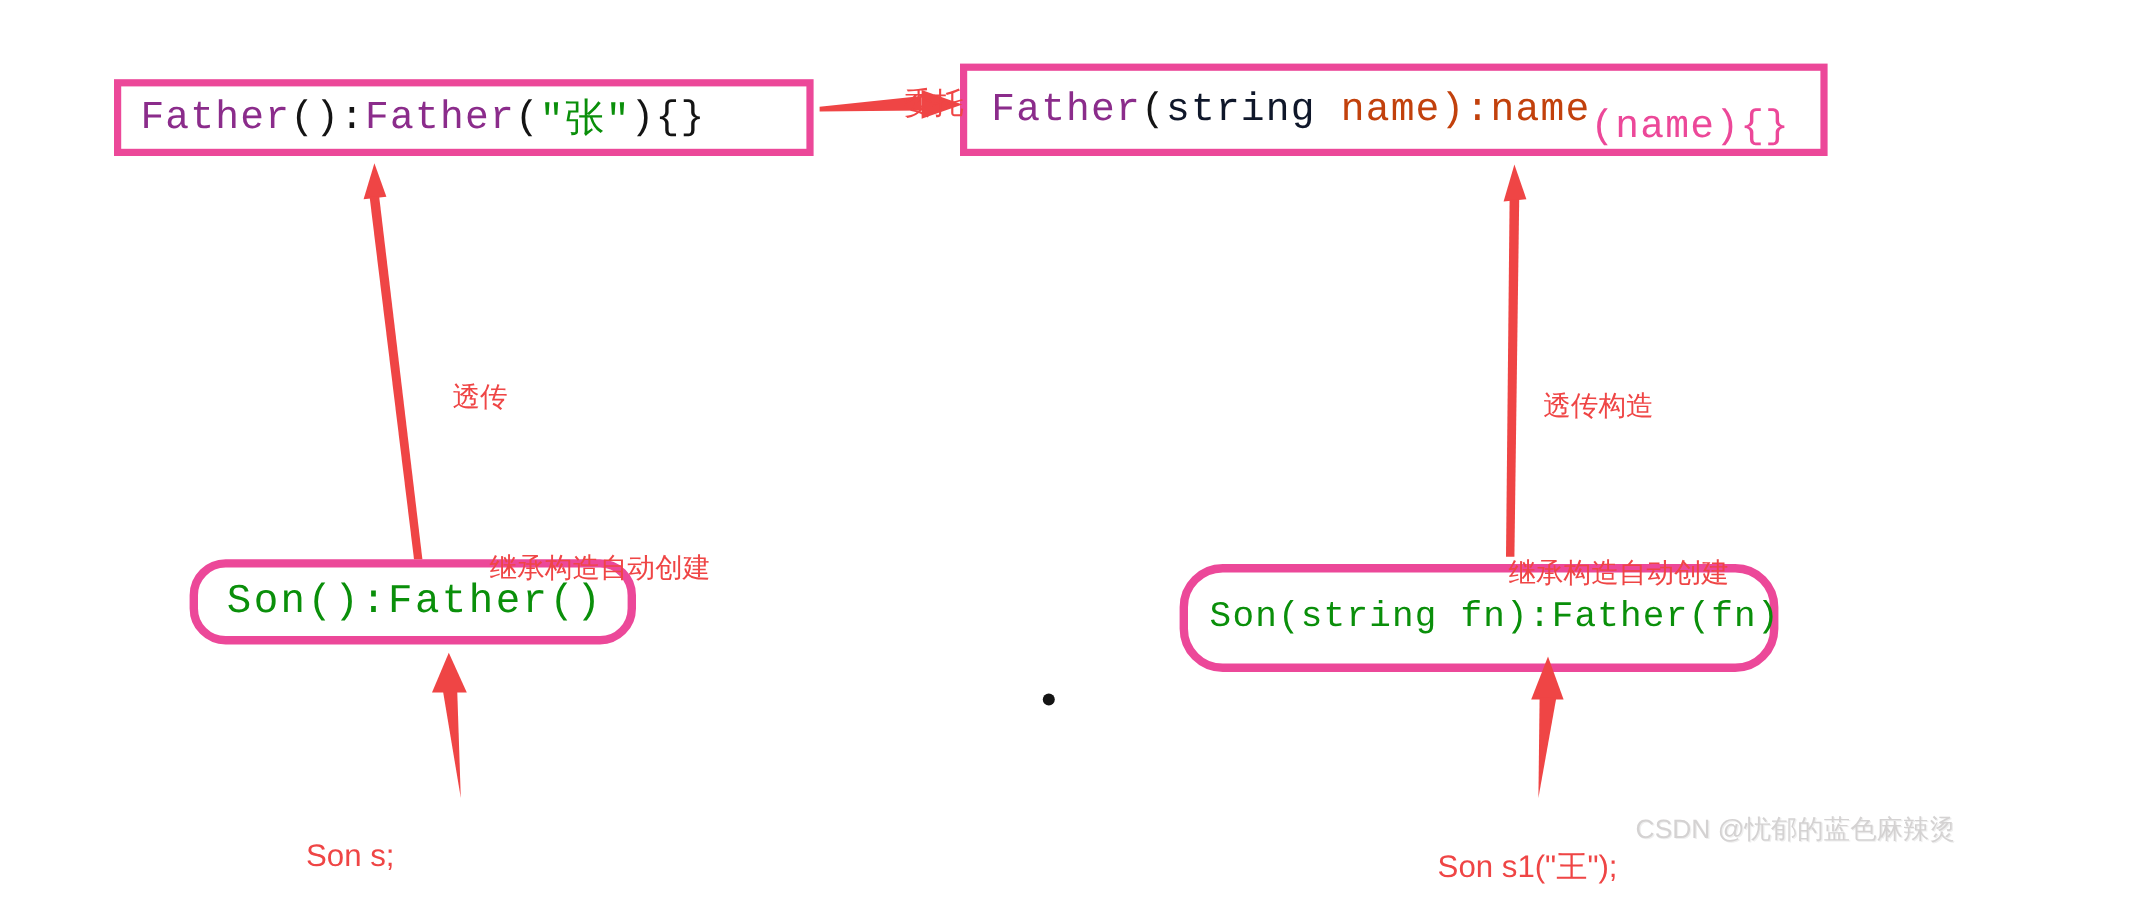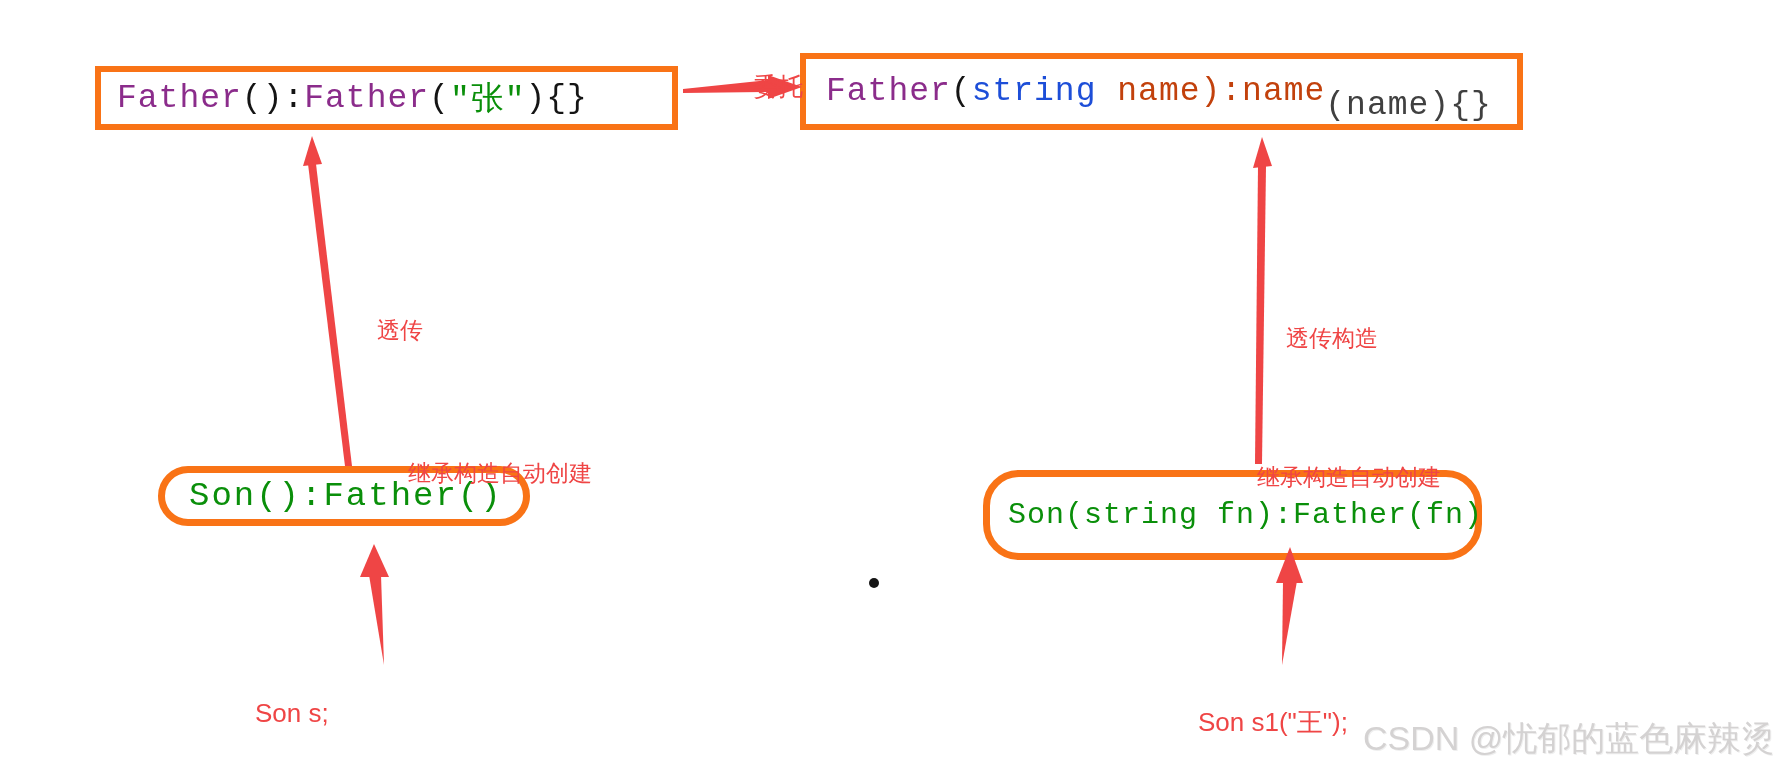--- a/index.html
+++ b/index.html
@@ -2,56 +2,56 @@
 <html><head>
 <meta charset="utf-8">
 <style>
   html,body{margin:0;padding:0;background:#fff;}
   .canvas{
     position:relative;width:1777px;height:770px;background:#ffffff;
     overflow:hidden;font-family:"Liberation Sans",sans-serif;
   }
   .code-box{
     position:absolute;display:flex;align-items:center;
-    background:#fff;border:6px solid #f97316;box-sizing:border-box;
+    background:#fff;border:6px solid #ec4899;box-sizing:border-box;
     font-family:"Liberation Mono","DejaVu Sans Mono",monospace;
     white-space:pre;letter-spacing:1px;
   }
   .code-box.rounded{border-width:7px;}
   #box-father-default{left:95px;top:66px;width:583px;height:64px;font-size:33px;padding-left:16px;}
   #box-father-param{left:800px;top:53px;width:723px;height:77px;font-size:33px;padding-left:20px;}
-  #box-son-default{left:158px;top:466px;width:372px;height:60px;font-size:34px;padding-left:24px;border-radius:30px;letter-spacing:2px;}
+  #box-son-default{left:158px;top:466px;width:372px;height:71px;font-size:34px;padding-left:24px;border-radius:30px;letter-spacing:2px;}
   #box-son-param{left:983px;top:470px;width:499px;height:90px;font-size:30px;padding-left:18px;border-radius:36px;}
   .red-label{
     position:absolute;color:#ef4545;font-size:23px;line-height:1.1;white-space:pre;margin-top:31px;
   }
   .red-label.latin{font-size:26px;}
   #lbl-delegate{left:753px;top:42px;font-size:25px;}
   #lbl-passthrough{left:377px;top:287px;}
   #lbl-inherit-left{left:408px;top:430px;}
   #lbl-passthrough-construct{left:1286px;top:295px;}
   #lbl-inherit-right{left:1257px;top:434px;}
   #lbl-son-decl{left:255px;top:668px;text-align:center;}
   #lbl-son1-decl{left:1198px;top:677px;}
   .watermark{
-    position:absolute;left:1363px;top:716px;color:#d4d2d2;font-size:34px;
+    position:absolute;left:1363px;top:676px;color:#d4d2d2;font-size:22px;
     white-space:pre;text-shadow:1px 1px 0 #efefef;
   }
   .arrows{position:absolute;left:0;top:0;width:1777px;height:770px;}
   .arrows polygon{fill:#ef4545;}
   .dot{position:absolute;left:869px;top:578px;width:10px;height:10px;border-radius:50%;background:#141414;}
 </style>
 </head>
 <body>
 
 <div class="canvas">
 
   <div class="code-box" id="box-father-default"><span style="color: rgb(139, 44, 139);">Father</span><span style="color: rgb(20, 20, 20);">():</span><span style="color: rgb(139, 44, 139);">Father</span><span style="color: rgb(20, 20, 20);">(</span><span style="color: rgb(10, 143, 10);">"张"</span><span style="color: rgb(20, 20, 20);">)</span><span style="color: rgb(20, 20, 20);">{}</span></div>
 
-  <div class="code-box" id="box-father-param"><span style="color: rgb(139, 44, 139);">Father</span><span style="color: rgb(20, 20, 20);">(</span><span style="color: #1d4ed8;">string</span><span style="color: #c2410c;"> name):</span><span style="color: #c2410c;">name</span><span style="color: #404040; margin-top: 28px;">(name){}</span></div>
+  <div class="code-box" id="box-father-param"><span style="color: rgb(139, 44, 139);">Father</span><span style="color: rgb(20, 20, 20);">(</span><span style="color: #0f172a;">string</span><span style="color: #c2410c;"> name):</span><span style="color: #c2410c;">name</span><span style="color: #ec4899; margin-top: 28px;">(name){}</span></div>
 
   <div class="code-box rounded" id="box-son-default"><span style="color: rgb(10, 143, 10);">Son():Father()</span></div>
 
   <div class="code-box rounded" id="box-son-param"><span style="color: rgb(10, 143, 10);">Son(string fn):Father(fn)</span></div>
 
   <svg class="arrows" viewBox="0 0 1777 770">
 
     <g>
       <polygon points="683,93 768,92 768,80 683,89"></polygon>
       <polygon points="768,75 802,87 768,99"></polygon>

